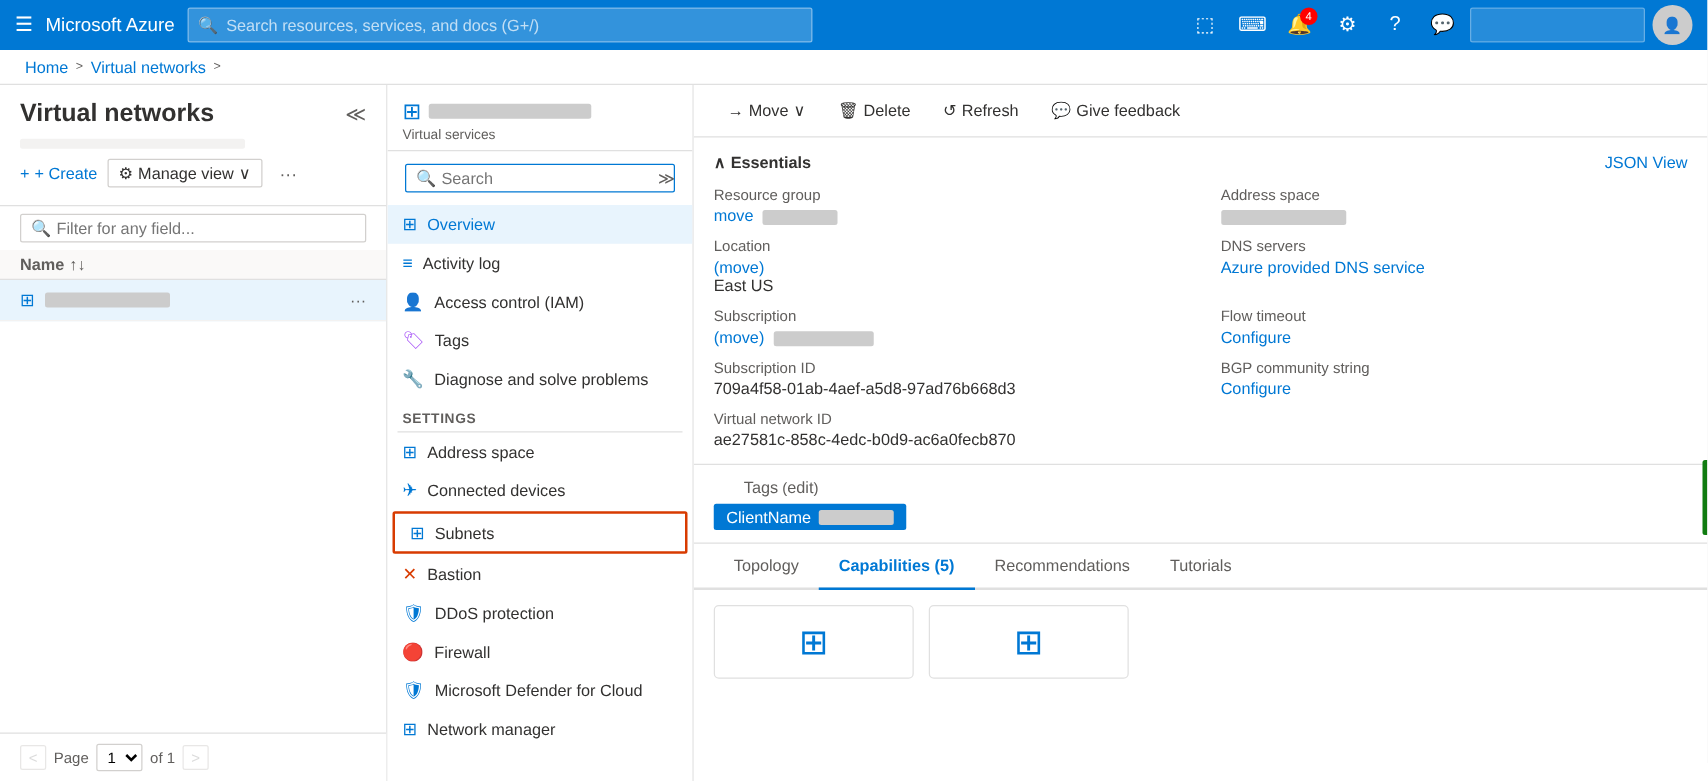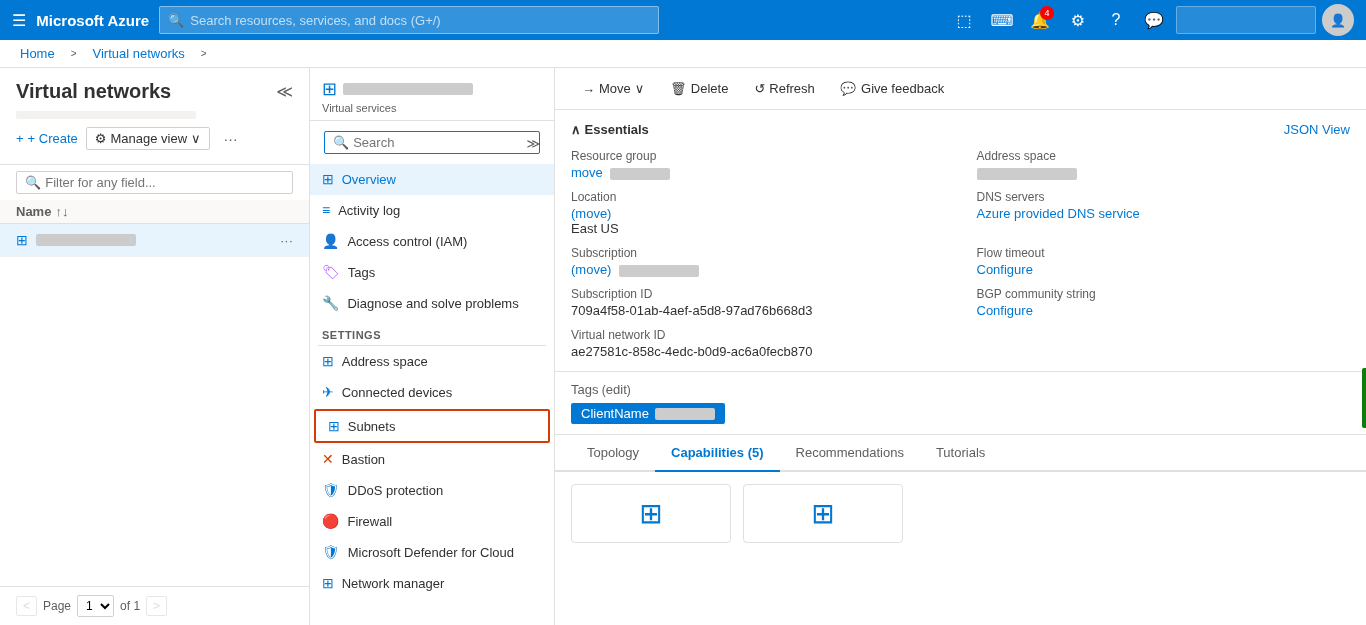--- a/index.html
+++ b/index.html
@@ -9,21 +9,21 @@
     .top-nav {
       background: #0078d4;
       height: 40px;
       display: flex;
       align-items: center;
       padding: 0 12px;
       gap: 10px;
       color: white;
     }
     .top-nav .hamburger { font-size: 16px; cursor: pointer; color: white; }
-    .top-nav .logo { font-weight: 700; font-size: 15px; color: white; white-space: nowrap; }
+    .top-nav .logo { font-weight: 400; font-size: 15px; color: white; white-space: nowrap; }
     .top-nav .search-bar {
       flex: 1;
       max-width: 500px;
       height: 28px;
       background: rgba(255,255,255,0.2);
       border: 1px solid rgba(255,255,255,0.4);
       border-radius: 2px;
       display: flex;
       align-items: center;
       padding: 0 8px;
@@ -61,21 +61,21 @@
       background: rgba(255,255,255,0.15);
       border: 1px solid rgba(255,255,255,0.3);
       height: 28px; width: 140px; border-radius: 2px;
     }
 
     
     .breadcrumb {
       background: #fff;
       padding: 6px 20px;
       border-bottom: 1px solid #e0e0e0;
-      display: flex; align-items: center; gap: 16px;
+      display: flex; align-items: center; gap: 6px;
       font-size: 12px; color: #0078d4;
     }
     .breadcrumb span { color: #605e5c; }
     .breadcrumb a { color: #0078d4; text-decoration: none; cursor: pointer; }
     .chevron { color: #605e5c; font-size: 10px; }
 
     
     .main-layout { display: flex; height: calc(625px - 40px - 28px); }
 
     
@@ -250,21 +250,21 @@
     }
     .essentials-item { }
     .essentials-label { font-size: 12px; color: #605e5c; margin-bottom: 2px; }
     .essentials-value { font-size: 13px; color: #323130; }
     .essentials-value a { color: #0078d4; text-decoration: none; cursor: pointer; }
     .essentials-value.azure-link { color: #0078d4; cursor: pointer; }
     .essentials-value.configure-link { color: #0078d4; cursor: pointer; }
 
     
     .tags-section { padding: 10px 16px; border-bottom: 1px solid #e0e0e0; }
-    .tags-label { font-size: 12px; color: #605e5c; margin-bottom: 6px; }
+    .tags-label { font-size: 12px; color: #605e5c; margin-bottom: 6px; margin-left: 24px; }
     .tag-badge {
       display: inline-flex; align-items: center; gap: 6px;
       background: #0078d4; color: white;
       padding: 3px 10px; border-radius: 2px;
       font-size: 12px;
     }
     .tag-val { background: #ccc; height: 12px; width: 60px; border-radius: 2px; display: inline-block; }
 
     
     .tabs-bar {

